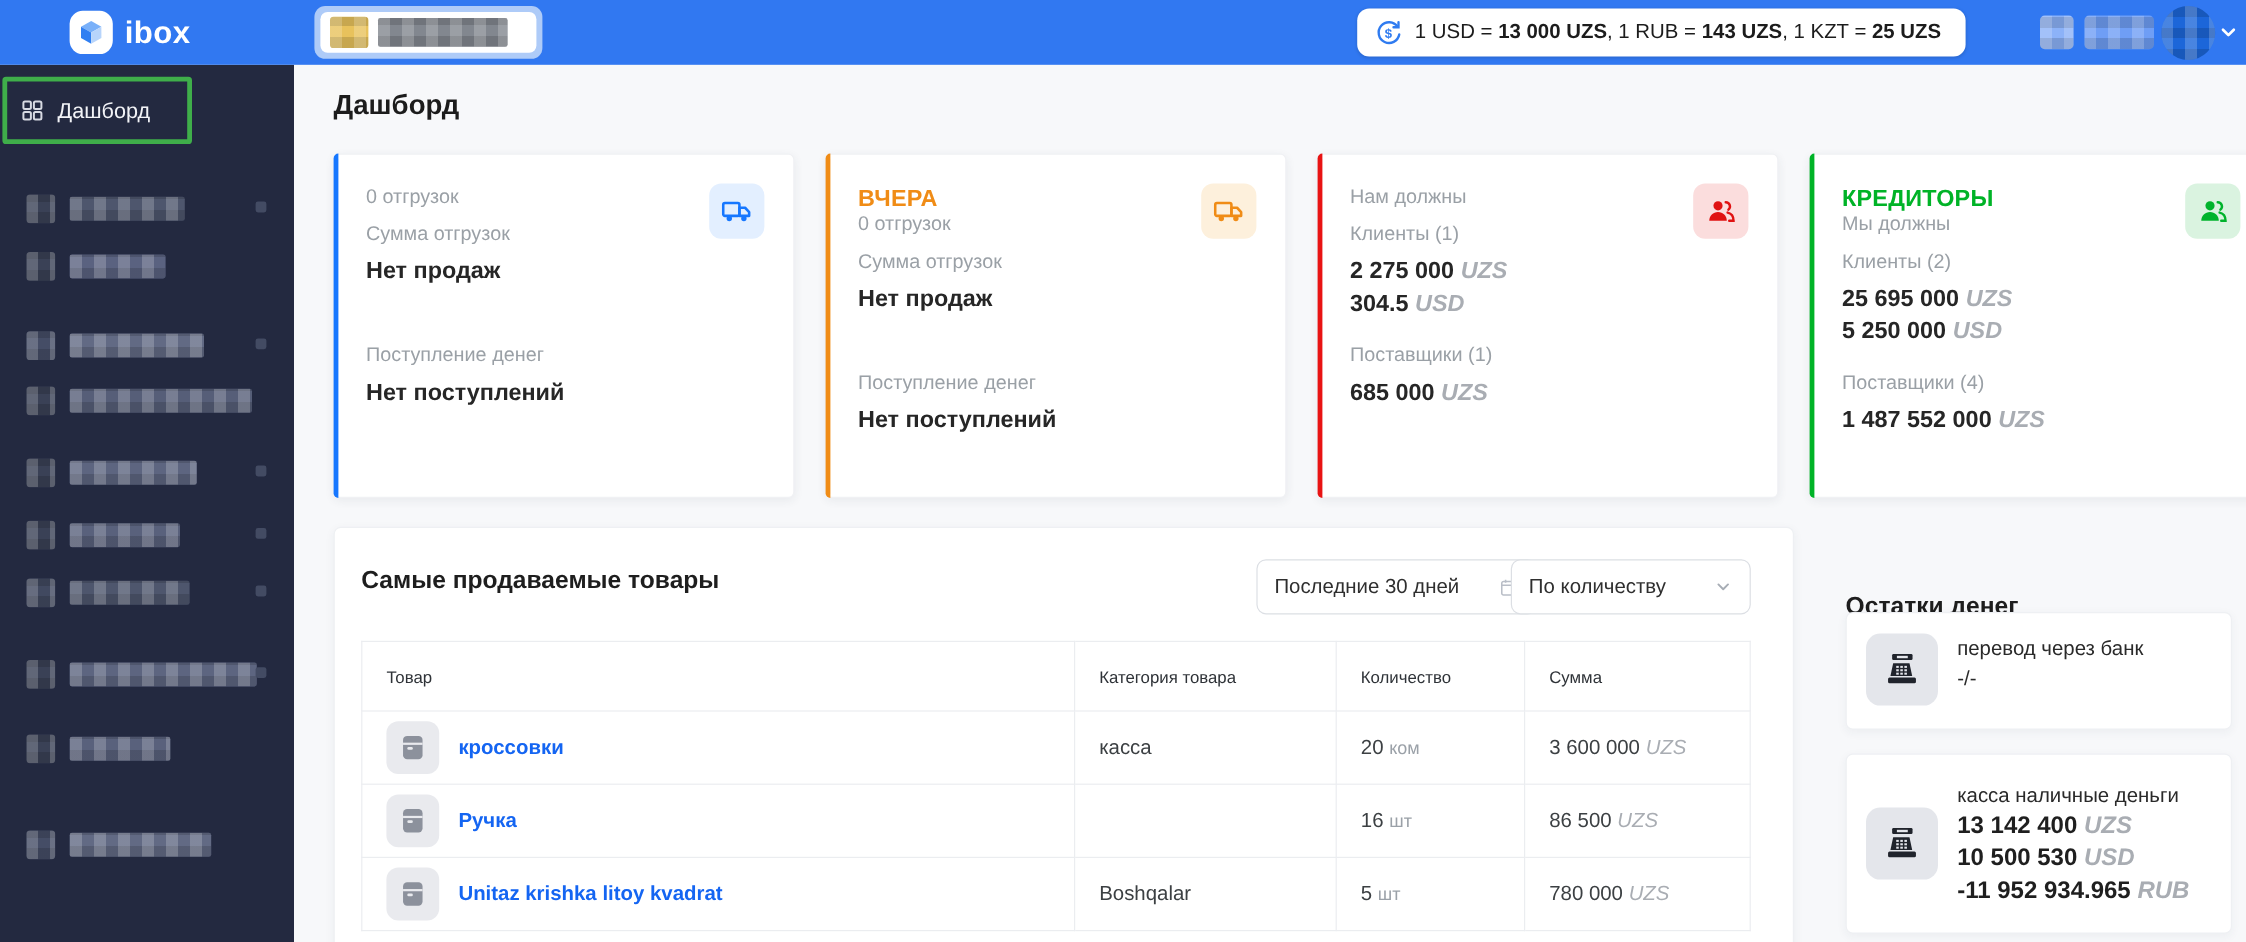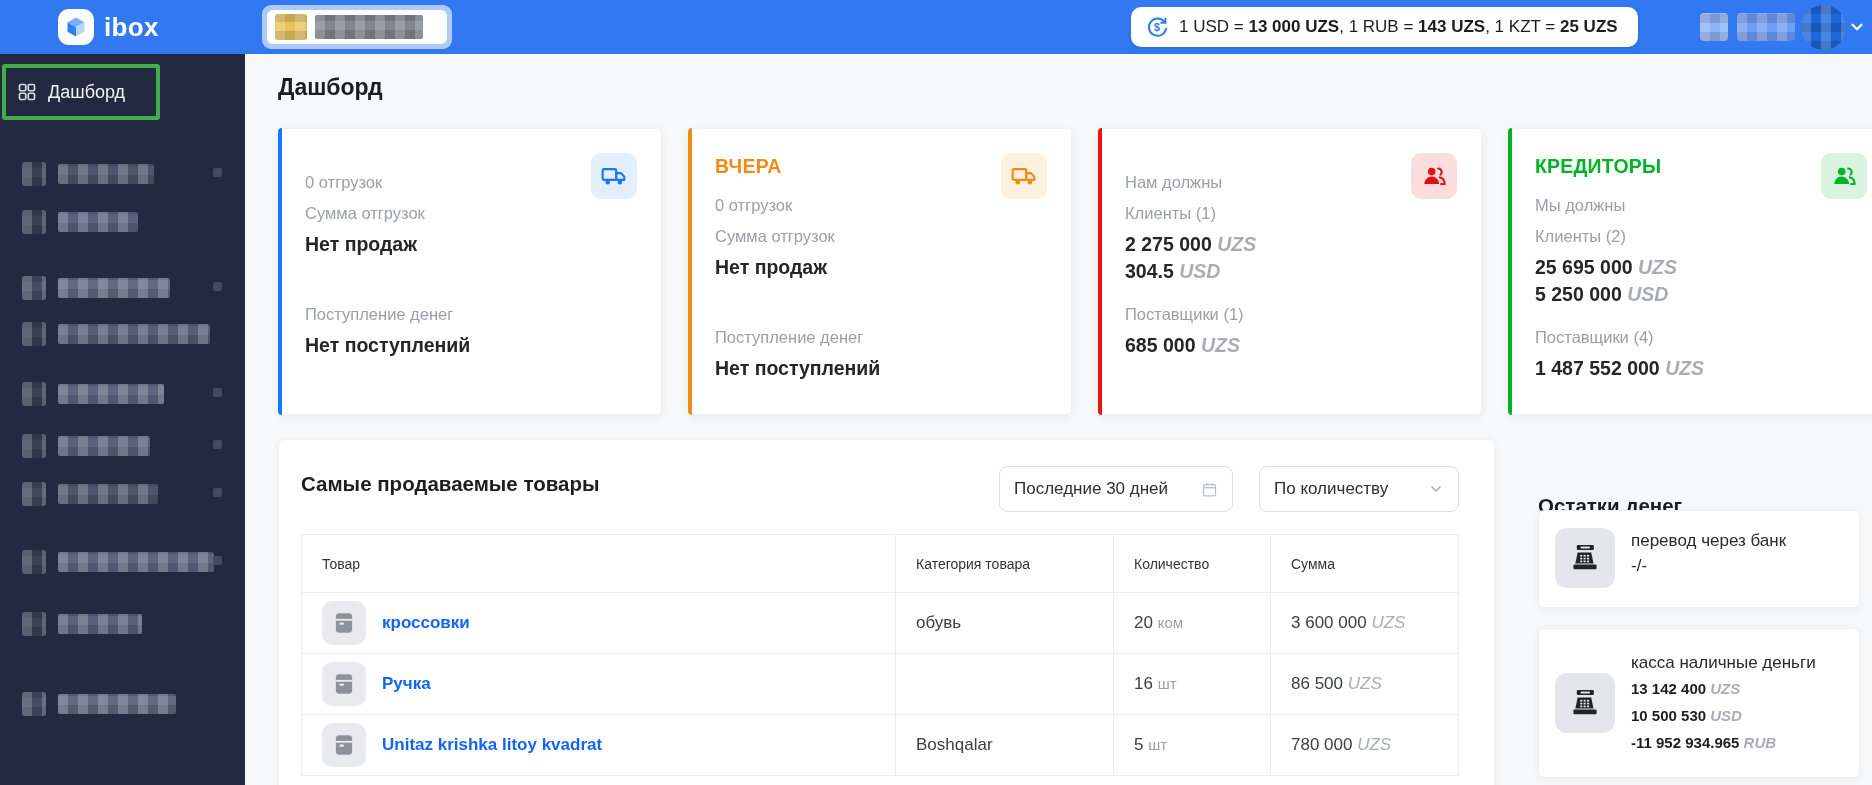--- a/index.html
+++ b/index.html
@@ -43,55 +43,55 @@
   .s-badge{position:absolute;right:0;top:6px;width:9px;height:9px;border-radius:2px;background:#434b63;}
   
   .main{position:absolute;left:245px;top:54px;width:1627px;height:731px;overflow:hidden;background:#f7f8fa;}
   .page-title{position:absolute;left:33px;top:20px;font-size:23px;font-weight:700;color:#1c1c1c;}
   
   .cards{position:absolute;left:33px;top:74px;display:grid;grid-template-columns:repeat(4,384px);grid-gap:26px;}
   .card{position:relative;width:384px;height:287px;background:#fff;border-radius:5px;border:1px solid #f0f1f4;
     box-shadow:0 2px 8px rgba(40,50,70,.07);box-sizing:border-box;padding:26px 28px 0 26px;}
   .card::before{content:"";position:absolute;left:-1px;top:-1px;bottom:-1px;width:4px;border-radius:4px 0 0 4px;background:var(--accent);}
   .c-title{font-size:19.5px;font-weight:700;color:var(--accent);letter-spacing:.2px;}
-  .c-sub{margin-top:18px;font-size:16.5px;color:#9aa0a6;}
+  .c-sub{margin-top:0;font-size:16.5px;color:#9aa0a6;}
   .c-tile{position:absolute;right:24px;top:24px;width:46px;height:46px;border-radius:10px;background:var(--tint);
     display:flex;align-items:center;justify-content:center;}
   .c-section{margin-top:12px;}
   .s-label{font-size:16.5px;color:#9aa0a6;}
   .vals{margin-top:8px;min-height:62px;}
   .val{font-size:19.5px;font-weight:700;color:#262626;line-height:27px;white-space:nowrap;}
   .val .cur{color:#a9adb3;}
   
   .panel{position:absolute;left:33px;top:385px;width:1217px;height:392px;background:#fff;border-radius:6px;
     border:1px solid #eef0f3;box-shadow:0 2px 8px rgba(40,50,70,.05);box-sizing:border-box;}
   .panel-title{position:absolute;left:22px;top:32px;font-size:20.5px;font-weight:700;color:#1e1e1e;}
   .ctrl{position:absolute;top:26px;height:46px;background:#fff;border:1px solid #dcdfe4;border-radius:8px;
     display:flex;align-items:center;justify-content:space-between;padding:0 14px;box-sizing:border-box;cursor:pointer;}
-  .ctrl-date{left:720px;width:234px;}
+  .ctrl-date{left:768px;width:234px;}
   .ctrl-sort{left:980px;width:200px;}
   .ctrl-label{font-size:17px;color:#2f2f2f;white-space:nowrap;}
   .ptable{position:absolute;left:22px;top:94px;border-collapse:collapse;table-layout:fixed;width:1157px;}
   .ptable th,.ptable td{border:1px solid #ebedf0;padding:0 0 0 20px;text-align:left;font-weight:400;}
   .ptable th{height:57px;font-size:14px;color:#2f3338;background:#fff;}
   .ptable td{height:60px;font-size:17px;color:#3c4043;}
   .prod-cell{display:flex;align-items:center;gap:16px;}
   .prod-tile{width:44px;height:44px;border-radius:10px;background:#e9eaee;display:flex;align-items:center;justify-content:center;flex:none;}
   .prod-link{color:#1465f2;font-weight:700;font-size:17px;cursor:pointer;}
   .unit{color:#9ba1a8;font-size:15px;}
   .cur{color:#a9adb3;font-style:italic;}
   
   .bal-title{position:absolute;left:1293px;top:440px;font-size:20.5px;font-weight:700;color:#1e1e1e;}
   .bal-card{position:absolute;left:1293px;width:322px;background:#fff;border-radius:6px;border:1px solid #eef0f3;
     box-shadow:0 2px 8px rgba(40,50,70,.05);box-sizing:border-box;display:flex;gap:16px;padding:17px 16px;}
   .bal-a{top:456px;height:98px;}
   .bal-b{top:574px;height:150px;align-items:center;}
   .bal-tile{width:60px;height:60px;border-radius:12px;background:#e4e6eb;display:flex;align-items:center;justify-content:center;flex:none;}
   .bal-name{font-size:17px;color:#2a2a2a;line-height:25px;}
-  .bal-line{font-size:15px;font-weight:700;color:#1f1f1f;line-height:27px;white-space:nowrap;}
+  .bal-line{font-size:20px;font-weight:700;color:#1f1f1f;line-height:27px;white-space:nowrap;}
   .bal-dash{font-size:17px;color:#2a2a2a;line-height:25px;}
 </style>
 </head>
 <body>
 
 <div class="topbar">
   <div class="brand">
     <div class="brand-tile">
       <svg width="24" height="24" viewBox="0 0 24 24">
         <polygon points="12,2.5 20.5,7.3 12,12.1 3.5,7.3" fill="#79b0f9"></polygon>
@@ -343,21 +343,21 @@
               <span class="prod-tile">
                 <svg width="26" height="26" viewBox="0 0 24 24">
                     <rect x="4.5" y="3" width="15" height="18" rx="3.2" fill="#8c919c"></rect>
                     <rect x="4.5" y="8.2" width="15" height="1.7" fill="#e9eaee"></rect>
                     <rect x="7.8" y="11.6" width="4.2" height="2.1" rx="1" fill="#e9eaee"></rect>
                   </svg>
               </span>
               <span class="prod-link">кроссовки</span>
             </div>
           </td>
-          <td>обувь</td>
+          <td>касса</td>
           <td><span>20</span> <span class="unit">ком</span></td>
           <td><span>3 600 000</span> <span class="cur">UZS</span></td>
         </tr>
         <tr>
           <td>
             <div class="prod-cell">
               <span class="prod-tile">
                 <svg width="26" height="26" viewBox="0 0 24 24">
                     <rect x="4.5" y="3" width="15" height="18" rx="3.2" fill="#8c919c"></rect>
                     <rect x="4.5" y="8.2" width="15" height="1.7" fill="#e9eaee"></rect>

